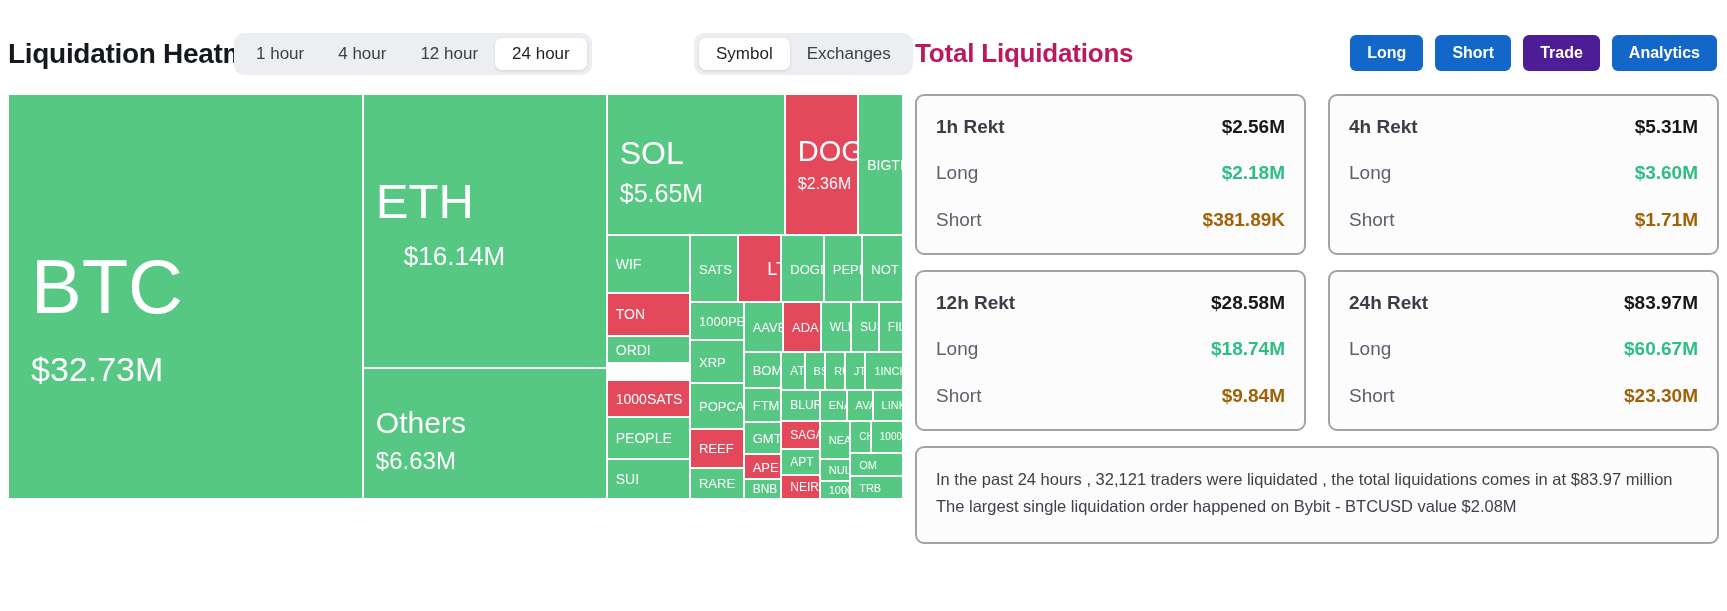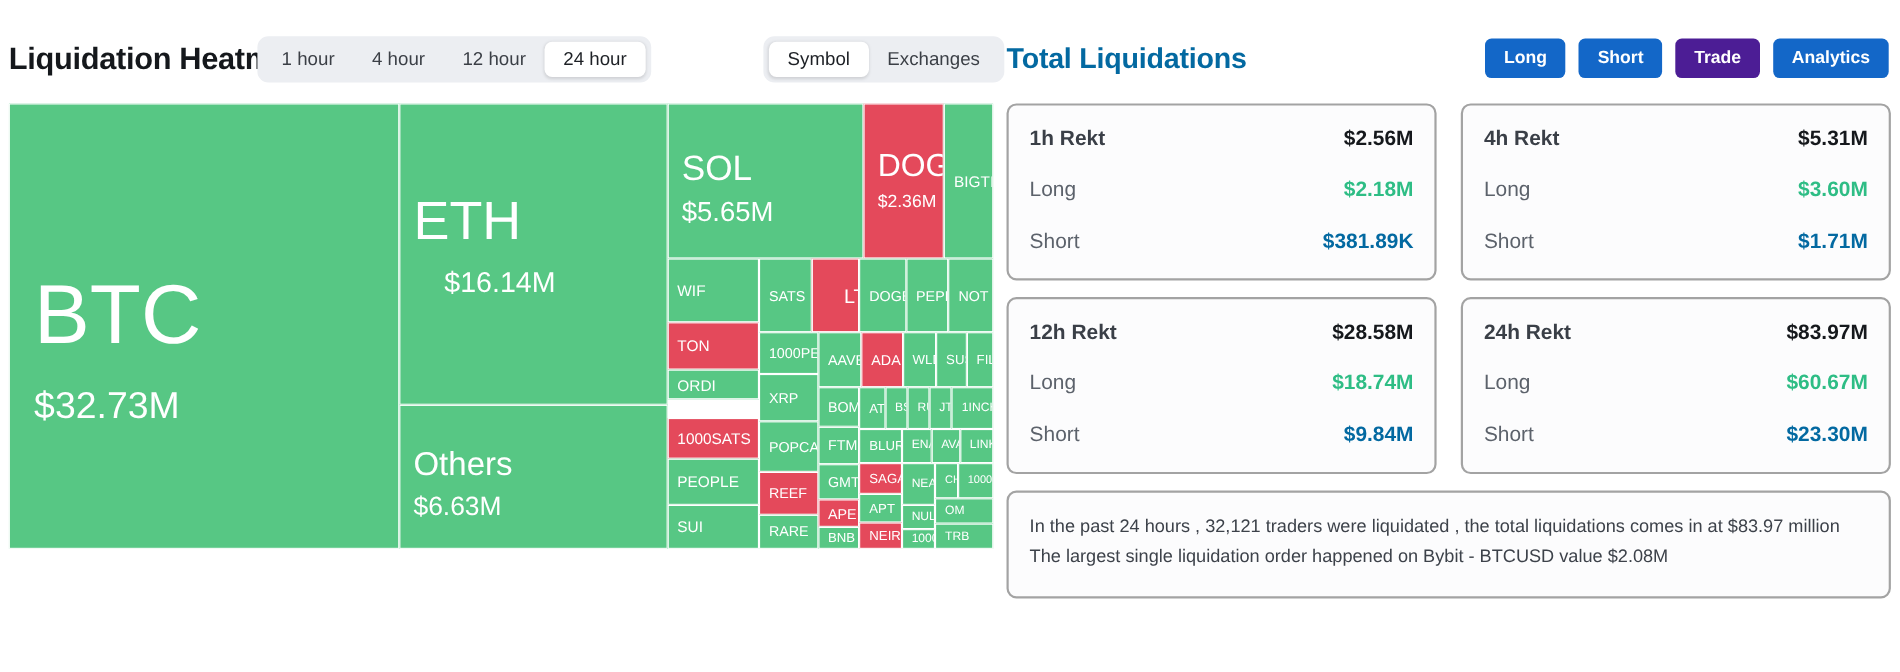--- a/index.html
+++ b/index.html
@@ -32,21 +32,21 @@
     height: 32px; padding: 0 17px;
     font-size: 17px; color: #3b3f46; border-radius: 7px;
     white-space: nowrap; cursor: pointer; background: transparent;
   }
   .seg-btn.active {
     background: #ffffff; color: #1d2025;
     box-shadow: 0 1px 3px rgba(0,0,0,0.13);
   }
   .total-title {
     position: absolute; left: 915px; top: 38px;
-    font-size: 26px; font-weight: bold; color: #0369a1;
+    font-size: 26px; font-weight: bold; color: #be185d;
     letter-spacing: -0.2px;
   }
   .action-row {
     position: absolute; right: 10px; top: 35px;
     display: flex; gap: 12px;
   }
   .action-btn {
     height: 36px; padding: 0 17px;
     display: flex; align-items: center; justify-content: center;
     background: #1367c8; color: #ffffff;
@@ -96,21 +96,21 @@
     position: absolute; left: 19px; right: 19px;
     display: flex; justify-content: space-between; align-items: center;
   }
   .row.r0 { top: 20px; }
   .row.r1 { top: 66px; }
   .row.r2 { top: 113px; }
   .lbl-head { font-size: 19px; font-weight: bold; color: #3a3f47; }
   .val-head { font-size: 19px; font-weight: bold; color: #15181c; }
   .lbl      { font-size: 19px; color: #5c626b; }
   .val-long  { font-size: 19px; font-weight: bold; color: #2ebd85; }
-  .val-short { font-size: 19px; font-weight: bold; color: #0369a1; }
+  .val-short { font-size: 19px; font-weight: bold; color: #a16207; }
 
   .summary {
     left: 0; top: 352px; width: 804px; height: 98px;
     padding: 18px 19px 0 19px;
   }
   .summary p {
     font-size: 16.5px; color: #3d424a; line-height: 1.62;
   }
 </style>
 </head>

